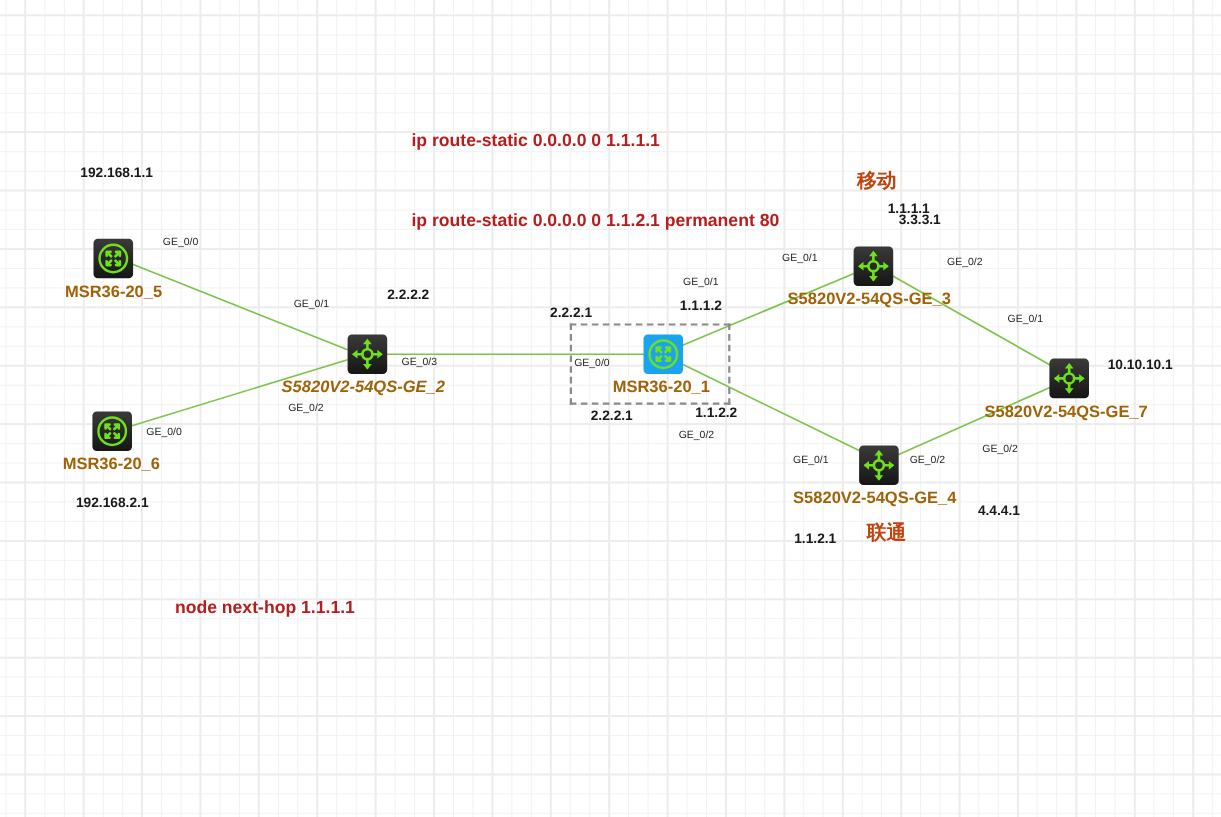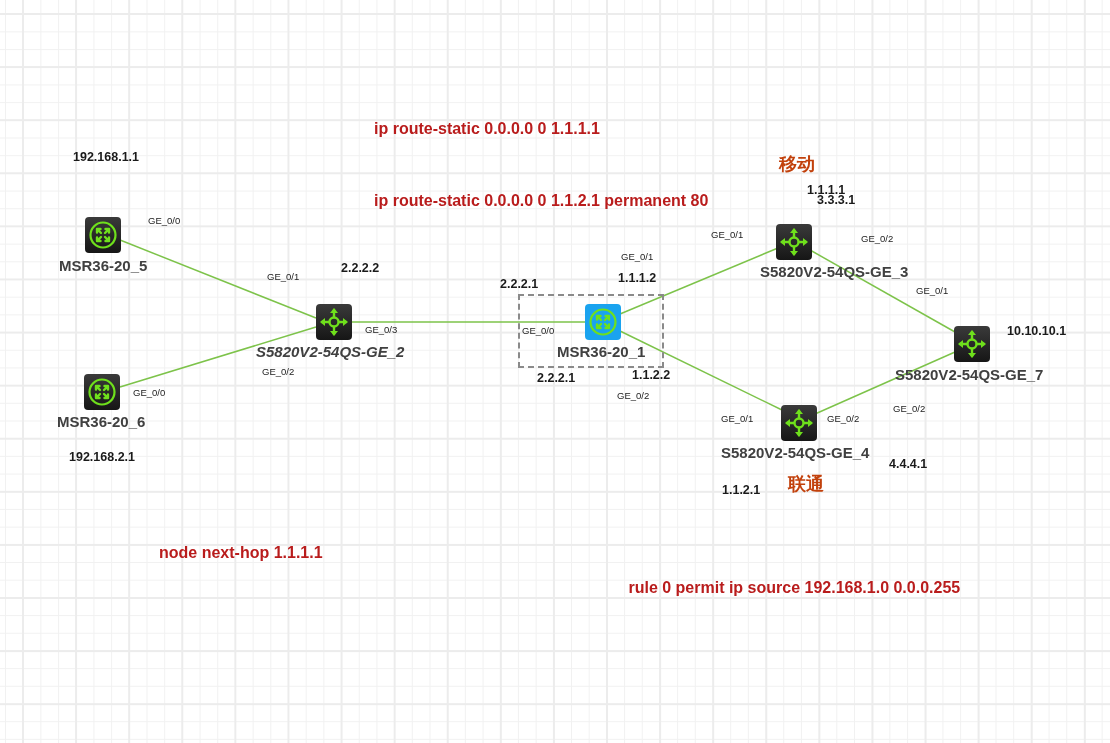--- a/index.html
+++ b/index.html
@@ -13,21 +13,21 @@
       linear-gradient(to bottom, #f1f1f1 0, #f1f1f1 1px, transparent 1px);
     background-size: 53.1px 53.1px, 53.1px 53.1px, 17.7px 17.7px, 17.7px 17.7px;
     background-position: 22px 13px, 22px 13px, 5px -4px, 5px -4px;
     font-family: "Liberation Sans", sans-serif;
   }
   #canvas { position: absolute; left: 0; top: 0; width: 1110px; height: 743px; }
   svg.links { position: absolute; left: 0; top: 0; }
   .t { position: absolute; white-space: pre; color: #111; font-weight: bold; }
   .ip { font-size: 12.5px; color: #1a1a1a; }
   .port { font-size: 9.5px; font-weight: normal; color: #222; }
-  .dev-label { font-size: 15px; color: #404040; letter-spacing: 0px; }
+  .dev-label { font-size: 15px; color: #a16207; letter-spacing: 0px; }
   .big { font-size: 16px; line-height: 24px; color: #b91c1c; }
   .cn { font-size: 18px; line-height: 17px; color: #c2410c; }
   .device {
     position: absolute; width: 36px; height: 36px; border-radius: 4px;
     background: linear-gradient(#3a3a3a, #161616);
     display: flex; align-items: center; justify-content: center;
   }
   .device.selected { background: #1aa3ef; }
   .selbox {
     position: absolute; border: 2px dashed #8a8a8a;
@@ -149,42 +149,42 @@
         <polygon points="1,15 6,11 6,19"></polygon>
           <polygon points="29,15 24,11 24,19"></polygon>
       </g>
     </svg>
   </div>
 
   <div class="t dev-label" style="left:59px; top:257px;">MSR36-20_5</div>
   <div class="t dev-label" style="left:57px; top:413px;">MSR36-20_6</div>
   <div class="t dev-label" style="left:256px; top:343px;font-style:italic;">S5820V2-54QS-GE_2</div>
   <div class="t dev-label" style="left:557px; top:343px;">MSR36-20_1</div>
-  <div class="t dev-label" style="left:760px; top:263px;">S5820V2-54QS-GE_3</div>
+  <div class="t dev-label" style="left:716px; top:263px;">S5820V2-54QS-GE_3</div>
   <div class="t dev-label" style="left:721px; top:444px;">S5820V2-54QS-GE_4</div>
   <div class="t dev-label" style="left:895px; top:366px;">S5820V2-54QS-GE_7</div>
 
   <div class="t port" style="left:148px; top:215px;">GE_0/0</div>
   <div class="t port" style="left:267px; top:271px;">GE_0/1</div>
   <div class="t port" style="left:133px; top:387px;">GE_0/0</div>
   <div class="t port" style="left:262px; top:366px;">GE_0/2</div>
   <div class="t port" style="left:365px; top:324px;">GE_0/3</div>
   <div class="t port" style="left:522px; top:325px;">GE_0/0</div>
   <div class="t port" style="left:621px; top:251px;">GE_0/1</div>
   <div class="t port" style="left:711px; top:229px;">GE_0/1</div>
   <div class="t port" style="left:617px; top:390px;">GE_0/2</div>
   <div class="t port" style="left:721px; top:413px;">GE_0/1</div>
   <div class="t port" style="left:861px; top:233px;">GE_0/2</div>
   <div class="t port" style="left:916px; top:285px;">GE_0/1</div>
   <div class="t port" style="left:827px; top:413px;">GE_0/2</div>
   <div class="t port" style="left:893px; top:403px;">GE_0/2</div>
 
   <div class="t ip" style="left:73px; top:150px;">192.168.1.1</div>
   <div class="t ip" style="left:59px; top:450px;margin-left:10px;">192.168.2.1</div>
-  <div class="t ip" style="left:341px; top:261px;">2.2.2.2</div>
+  <div class="t ip" style="left:352px; top:261px;">2.2.2.2</div>
   <div class="t ip" style="left:500px; top:277px;">2.2.2.1</div>
   <div class="t ip" style="left:537px; top:371px;">2.2.2.1</div>
   <div class="t ip" style="left:618px; top:271px;">1.1.1.2</div>
   <div class="t ip" style="left:632px; top:368px;">1.1.2.2</div>
   <div class="t ip" style="left:759px; top:183px;margin-left:48px;">1.1.1.1</div>
   <div class="t ip" style="left:817px; top:193px;">3.3.3.1</div>
   <div class="t ip" style="left:722px; top:483px;">1.1.2.1</div>
   <div class="t ip" style="left:889px; top:457px;">4.4.4.1</div>
   <div class="t ip" style="left:1007px; top:324px;">10.10.10.1</div>
 
@@ -198,20 +198,19 @@
   </div>
 
   <div class="t big" style="left:159px; top:493px;">
     <div>node next-hop 1.1.1.1</div>
     
     
     
   </div>
 
   <div class="t big" style="left:624px; top:528px;">
-    <div> rule 0 permit ip source 192.168.1.0 0.0.0.255</div>
     <div style="height:24px;"></div>
     
     
     
   </div>
 
 </div>
 
 </body></html>

